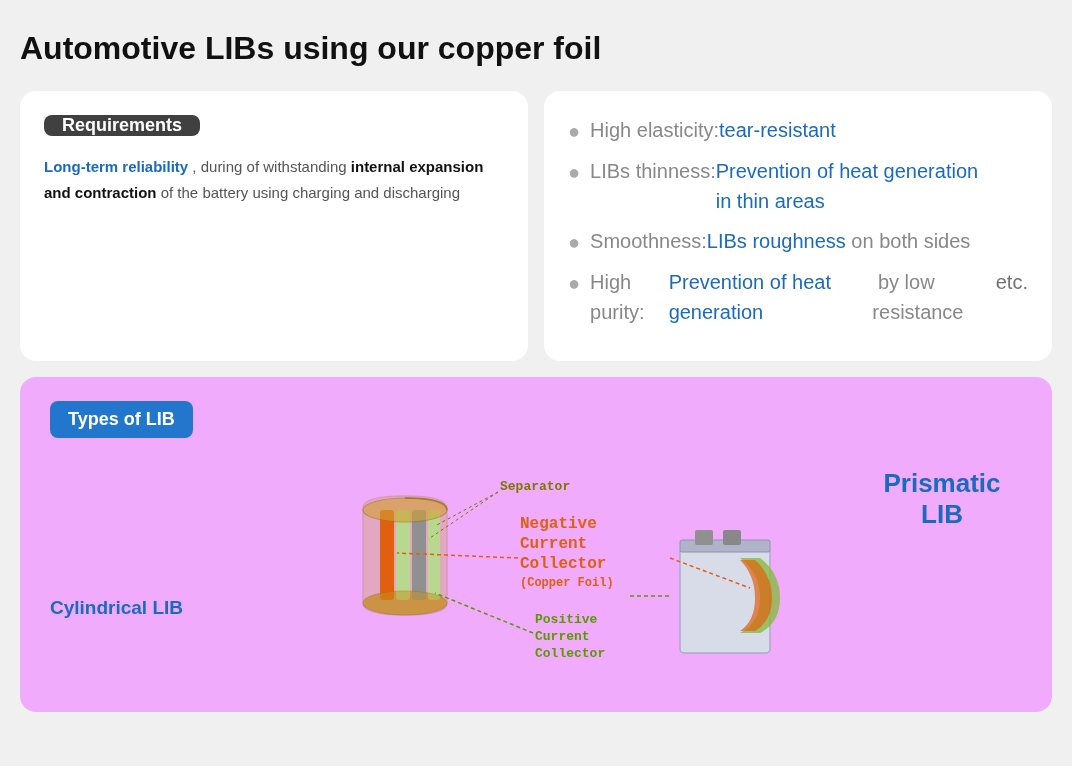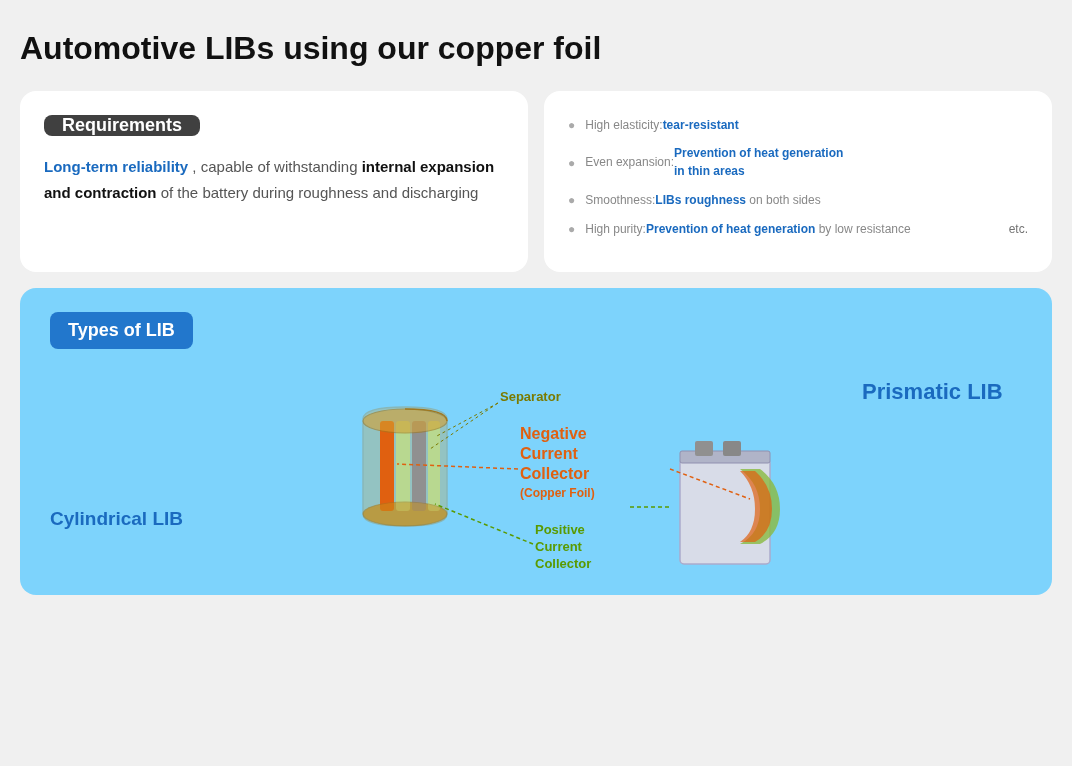--- a/index.html
+++ b/index.html
@@ -51,46 +51,46 @@
     .requirements-text .black-bold {
       color: #111;
       font-weight: 700;
     }
     .char-list {
       list-style: none;
       padding: 0;
     }
     .char-list li {
       display: flex;
-      align-items: center;
-      font-size: 12px;
+      align-items: flex-start;
+      font-size: 20px;
       color: #888;
       margin-bottom: 10px;
       line-height: 1.5;
     }
     .char-list li::before {
       content: "●";
       color: #aaa;
       margin-right: 10px;
       flex-shrink: 0;
       margin-top: 1px;
     }
     .char-list .blue-bold {
       color: #1a6abf;
-      font-weight: 700;
+      font-weight: 400;
     }
     .char-list .etc {
       margin-left: auto;
       color: #737373;
       font-style: normal;
     }
     .bottom-card {
-      background: #7dd3fc;
+      background: #f0abfc;
       border-radius: 16px;
-      padding: 24px 30px 16px 30px;
+      padding: 24px 30px 44px 30px;
       position: relative;
       min-height: 240px;
     }
     .types-label {
       display: inline-block;
       background: #2277cc;
       color: #fff;
       font-weight: 700;
       font-size: 18px;
       border-radius: 8px;
@@ -99,49 +99,49 @@
     }
     .cylindrical-label {
       color: #1a6abf;
       font-weight: 700;
       font-size: 19px;
       margin-top: 60px;
     }
     .prismatic-label {
       color: #1a6abf;
       font-weight: 700;
-      font-size: 22px;
-      text-align: left;
+      font-size: 26px;
+      text-align: center;
     }
   </style>
 </head>
 <body>
 
 <h1 class="page-title">Automotive LIBs using our copper foil</h1>
 
 <div class="top-row">
 
   <div class="card">
     <div class="card-label">Requirements</div>
     <div class="requirements-text">
       <span class="blue-bold">Long-term reliability</span>
-      <span>, capable of withstanding </span>
+      <span>, during of withstanding </span>
       <span class="black-bold">internal expansion and contraction</span>
-      <span> of the battery during roughness and discharging</span>
+      <span> of the battery using charging and discharging</span>
     </div>
   </div>
 
   <div class="card">
     <ul class="char-list">
       <li>
         <span>High elasticity: </span>
         <span class="blue-bold">tear-resistant</span>
       </li>
       <li>
-        <span>Even expansion: </span>
+        <span>LIBs thinness: </span>
         <span class="blue-bold">Prevention of heat generation<br>in thin areas</span>
       </li>
       <li>
         <span>Smoothness: </span>
         <span class="blue-bold">LIBs roughness</span>
         <span>&nbsp;on both sides</span>
       </li>
       <li>
         <span>High purity: </span>
         <span class="blue-bold">Prevention of heat generation</span>
@@ -155,21 +155,21 @@
 
 <div class="bottom-card">
   <div class="types-label">Types of LIB</div>
 
   <div style="display:flex; align-items:center; justify-content:space-between; margin-top:0;">
 
     <div style="width:200px; padding-top:40px;">
       <div class="cylindrical-label">Cylindrical LIB</div>
     </div>
 
-    <div style="flex:1; position:relative; height:220px;">
+    <div style="flex:1; position:relative; height:220px;font-family:Liberation Mono, monospace;">
       <svg viewBox="0 0 580 220" width="580" height="220">
 
         <ellipse cx="155" cy="155" rx="42" ry="12" fill="#b8860b" opacity="0.5"></ellipse>
 
         <rect x="113" y="60" width="84" height="95" fill="none"></rect>
 
         <path d="M113,60 Q113,48 155,48 Q197,48 197,60 L197,155 Q197,167 155,167 Q113,167 113,155 Z" fill="#c8a040" opacity="0.3" stroke="#a07820" stroke-width="1.5"></path>
 
         <rect x="130" y="62" width="14" height="90" rx="3" fill="#e06010"></rect>
 

